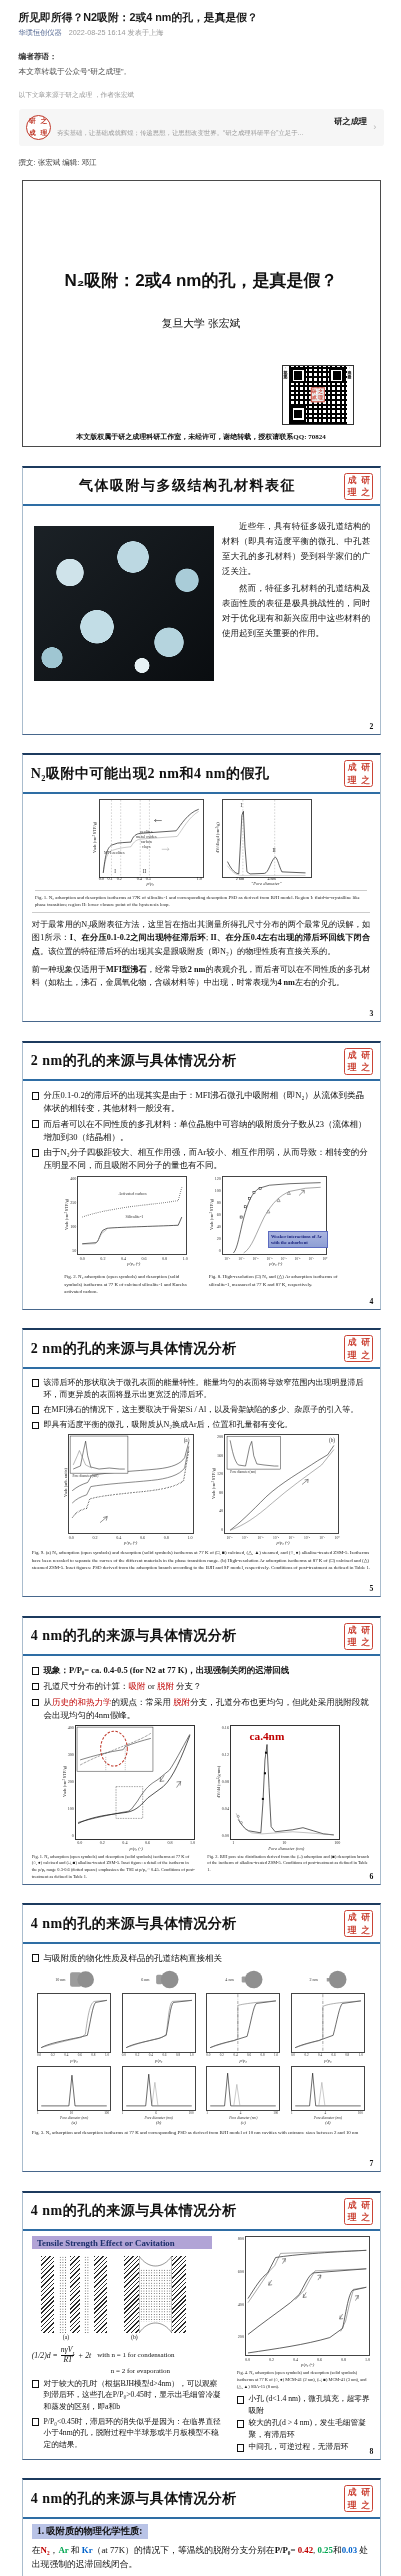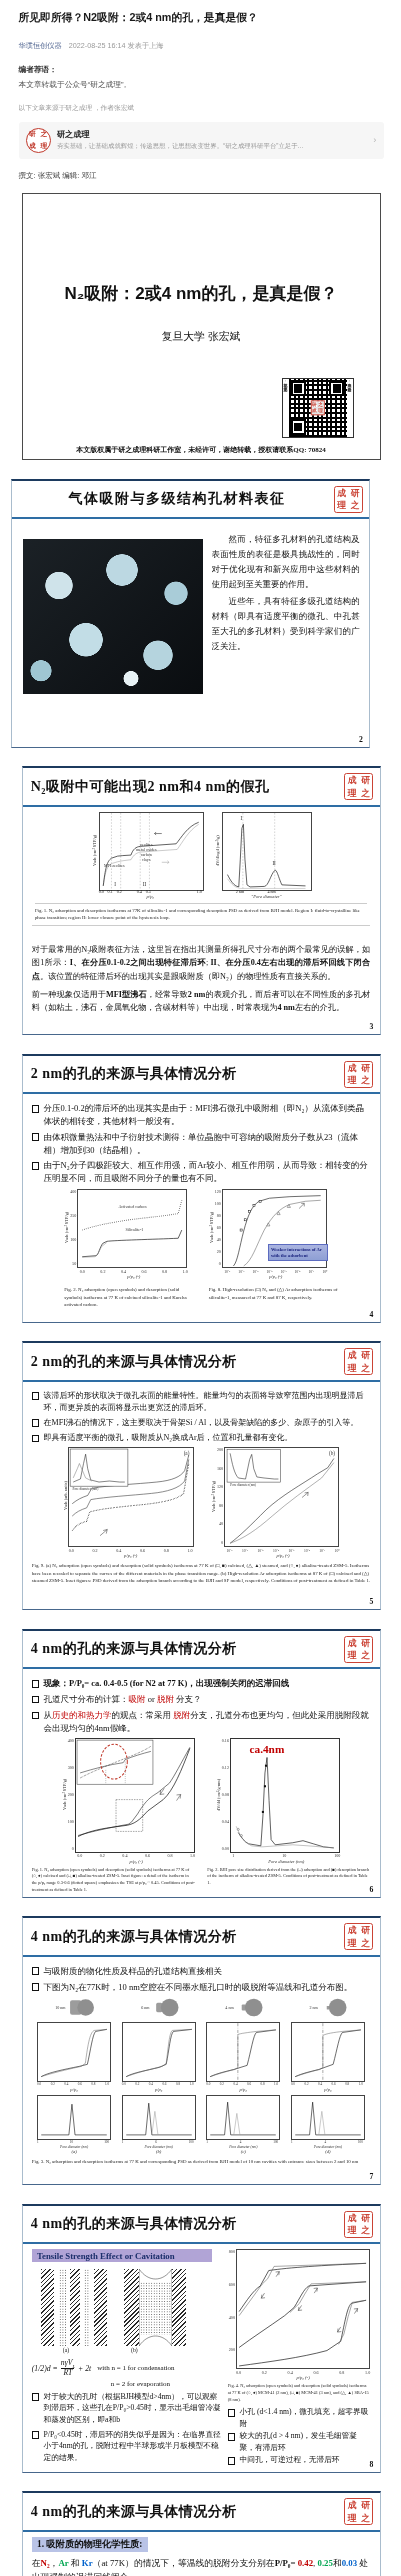--- a/index.html
+++ b/index.html
@@ -1,28 +1,28 @@
 <!DOCTYPE html>
 <html style="font-size:8.2px"><head>
 <meta charset="utf-8">
 <style>
   html,body{margin:0;padding:0;background:#fff;}
   body{width:402px;font-family:"Liberation Sans",sans-serif;color:#222;}
   .page{width:402px;height:3651px;position:relative;background:#fff;overflow:hidden;}
   
   .art{padding:10.3px 18.5px 0;}
-  .art h1{font-size:10.8px;line-height:1.4;margin:0 0 16px;color:#1a1a1a;font-weight:bold;}
+  .art h1{font-size:10.8px;line-height:1.4;margin:0 0 3px;color:#1a1a1a;font-weight:bold;}
   .meta{font-size:7.2px;color:#9a9a9a;margin-bottom:13.4px;}
   .meta .acct{color:#576b95;margin-right:5.2px;}
   .ednote-l{font-size:7.7px;font-weight:bold;color:#333;margin-bottom:5.2px;}
   .ednote{font-size:7.7px;color:#555;margin-bottom:14.4px;}
   .srcline{font-size:6.7px;color:#9a9a9a;margin-bottom:8.2px;}
   .card{background:#f6f6f6;border-radius:3.1px;padding:6.2px 7.2px;display:flex;align-items:center;gap:6.2px;margin-bottom:12.4px;}
   .card .logo{width:23px;height:23px;border-radius:50%;border:1px solid #c0392b;color:#c0392b;display:grid;grid-template-columns:1fr 1fr;place-items:center;font-size:6.7px;font-weight:bold;background:#fff;flex:0 0 23px;font-family:"Liberation Serif",serif;}
-  .card .cname{font-size:8.2px;font-weight:bold;color:#222;margin-bottom:2.1px;}
+  .card .cname{font-size:8.2px;font-weight:bold;color:#222;margin-bottom:2.1px;text-align:right;}
   .card .cdesc{font-size:6.4px;color:#9a9a9a;white-space:nowrap;overflow:hidden;text-overflow:ellipsis;max-width:299px;}
   .card .chev{color:#b5b5b5;font-size:9.3px;flex:0 0 auto;}
   .byline{font-size:7.5px;color:#444;margin-bottom:4.1px;}
   
   .sl{width:357px;margin:18.5px auto 0;background:#fff;position:relative;border:0.5px solid #a9bccd;border-top:2.6px solid #1c3a5e;border-bottom:1.5px solid #48678c;font-family:"Liberation Serif",serif;color:#111;}
   .sl1{height:265px;margin-top:12px;border:1px solid #4a4a4a;}
   .sh{display:flex;justify-content:space-between;align-items:center;padding:3.6px 6.2px 2.6px 8.2px;border-bottom:2.1px solid #2e6da4;min-height:30px;}
   .st{font-size:14px;font-weight:bold;letter-spacing:0.5px;}
   .seal{width:27px;height:25px;border:1.5px solid #cb4335;border-radius:2.6px;color:#cb4335;display:grid;grid-template-columns:1fr 1fr;place-items:center;font-size:8.8px;font-weight:bold;line-height:1;background:rgba(255,255,255,.85);flex:0 0 auto;}
   .sb{position:relative;padding:5.2px 9.3px 3.1px;}
@@ -107,39 +107,39 @@
             <span>之</span>
             <span>成</span>
             <span>理</span>
         </span>
       </span>
       <span class="qrside">鸟语虫声，总是传心之诀</span>
     </div>
     <div class="x" style="left:0;right:0;bottom:4.1px;text-align:center;font-size:7px;font-family:'Liberation Serif',serif;font-weight:bold;">本文版权属于研之成理科研工作室，未经许可，谢绝转载，授权请联系QQ: 70824</div>
   </div>
 
-  <div class="sl" style="height:266px;margin-left:11px;">
+  <div class="sl" style="height:266px;">
     <div class="sh">
         <span class="st" style="flex:1;text-align:center;letter-spacing:1.5px;">气体吸附与多级结构孔材料表征</span>
       <span class="seal">
           <span>成</span>
           <span>研</span>
           <span>理</span>
           <span>之</span>
         </span>
       </div>
     <div class="sb" style="height:196px;">
       <div class="imgph" style="float:left;width:180px;height:155px;margin:14.4px 8.2px 0 2.1px;background:
           radial-gradient(circle at 20% 30%,#cfe3ea 0 13.4px,transparent 14px),radial-gradient(circle at 55% 20%,#bcd8e2 0 15.5px,transparent 16px),
           radial-gradient(circle at 85% 35%,#a9ccd8 0 11.3px,transparent 12px),radial-gradient(circle at 35% 65%,#c2dde6 0 16.5px,transparent 17px),
           radial-gradient(circle at 75% 75%,#b5d4de 0 14.4px,transparent 15px),radial-gradient(circle at 10% 85%,#9fc6d2 0 10.3px,transparent 10.8px),
           radial-gradient(circle at 60% 90%,#e8f2f5 0 7.2px,transparent 7.7px),linear-gradient(135deg,#1b2126,#0a0d10);"></div>
       <div style="overflow:hidden;padding-top:6.2px;">
+        <p class="para">近些年，具有特征多级孔道结构的材料（即具有适度平衡的微孔、中孔甚至大孔的多孔材料）受到科学家们的广泛关注。</p>
         <p class="para">然而，特征多孔材料的孔道结构及表面性质的表征是极具挑战性的，同时对于优化现有和新兴应用中这些材料的使用起到至关重要的作用。</p>
-        <p class="para">近些年，具有特征多级孔道结构的材料（即具有适度平衡的微孔、中孔甚至大孔的多孔材料）受到科学家们的广泛关注。</p>
       </div>
     </div>
     <div class="pg">2</div>
   </div>
 
   <div class="sl" style="height:266px;">
     <div class="sh">
         <span class="st">N₂吸附中可能出现2 nm和4 nm的假孔</span>
       <span class="seal">
           <span>成</span>
@@ -195,21 +195,21 @@
           <div></div>
           <div class="x" style="grid-column:2;position:relative;height:5.7px;font-size:4.1px;">
             <span class="x" style="left:13.4px;">2 nm</span>
               <span class="x" style="left:45px;">4 nm</span>
           </div>
           <div></div>
             <div class="xlb">"Pore diameter"</div>
         </div>
       </div>
       <div class="cap" style="margin:4.1px 3.1px 3.1px;border-top:0.5px solid #ccc;padding-top:2.6px;">Fig. 1. N₂ adsorption and desorption isotherms at 77K of silicalite-1 and corresponding desorption PSD as derived from BJH model. Region I: fluid-to-crystalline like phase transition; region II: lower closure point of the hysteresis loop.</div>
-      <div style="font-size:8.2px;line-height:1.65;text-align:justify;border-top:0.5px solid #ccc;padding-top:17px;">
+      <div style="font-size:8.2px;line-height:1.65;text-align:justify;border-top:0.5px solid #ccc;padding-top:5px;">
         <span>对于最常用的N₂吸附表征方法，这里旨在指出其测量所得孔尺寸分布的两个最常见的误解，如图1所示：</span><span class="bold">I、在分压0.1-0.2之间出现特征滞后环</span><span>; </span><span class="bold">II、在分压0.4左右出现的滞后环回线下闭合点</span><span>。该位置的特征滞后环的出现其实是跟吸附质（即N₂）的物理性质有直接关系的。</span>
       </div>
       <div style="font-size:8.2px;line-height:1.65;text-align:justify;margin-top:4.1px;">
         <span>前一种现象仅适用于</span><span class="bold">MFI型沸石</span><span>，经常导致</span><span class="bold">2 nm</span><span>的表观介孔，而后者可以在不同性质的多孔材料（如粘土，沸石，金属氧化物，含碳材料等）中出现，时常表现为</span><span class="bold">4 nm</span><span>左右的介孔。</span>
       </div>
     </div>
     <div class="pg">3</div>
   </div>
 
   <div class="sl" style="height:266px;">
@@ -222,21 +222,21 @@
           <span>之</span>
         </span>
       </div>
     <div class="sb">
       <div class="blt">
           <span class="bsq"></span>
           <span>分压0.1-0.2的滞后环的出现其实是由于：MFI沸石微孔中吸附相（即N₂）从流体到类晶体状的相转变，其他材料一般没有。</span>
         </div>
       <div class="blt">
           <span class="bsq"></span>
-          <span>由体积微量热法和中子衍射技术测得：单位晶胞中可容纳的吸附质分子数从23（流体相）增加到30（结晶相）。</span>
+          <span>而后者可以在不同性质的多孔材料：单位晶胞中可容纳的吸附质分子数从23（流体相）增加到30（结晶相）。</span>
         </div>
       <div class="blt">
           <span class="bsq"></span>
           <span>由于N₂分子四极距较大、相互作用强，而Ar较小、相互作用弱，从而导致：相转变的分压明显不同，而且吸附不同分子的量也有不同。</span>
         </div>
       <div style="display:flex;justify-content:center;gap:15.5px;margin-top:4.1px;">
         <div>
           <div style="display:flex;">
             <div class="ylb" style="height:77px;">Vads (cm³ STP/g)</div>
             <div class="yt" style="height:77px;">
@@ -512,24 +512,20 @@
           <span>研</span>
           <span>理</span>
           <span>之</span>
         </span>
       </div>
     <div class="sb">
       <div class="blt">
           <span class="bsq"></span>
           <span>与吸附质的物化性质及样品的孔道结构直接相关</span>
         </div>
-      <div class="blt">
-          <span class="bsq"></span>
-          <span>下图为N₂在77K时，10 nm空腔在不同墨水瓶孔口时的吸脱附等温线和孔道分布图。</span>
-        </div>
       <div style="display:flex;justify-content:space-around;margin-top:3.1px;">
         <div style="display:flex;align-items:center;gap:2.1px;">
             <span class="ann">10 nm</span>
             <svg width="27" height="23" viewBox="0 0 52 44">
               <rect x="4" y="8" width="22" height="28" rx="4" fill="#9c9c9c"></rect>
               <circle cx="34" cy="22" r="16" fill="#8f8f8f"></circle>
             </svg>
           </div>
         <div style="display:flex;align-items:center;gap:2.1px;">
             <span class="ann">6 nm</span>
@@ -678,21 +674,21 @@
   <div class="sl" style="height:266px;">
     <div class="sh">
         <span class="st">4 nm的孔的来源与具体情况分析</span>
       <span class="seal">
           <span>成</span>
           <span>研</span>
           <span>理</span>
           <span>之</span>
         </span>
       </div>
-    <div class="sb" style="display:flex;gap:5px;">
+    <div class="sb" style="display:flex;gap:14px;">
       <div style="flex:0 0 191px;">
         <div class="hl" style="font-size:8.8px;width:170px;">Tensile Strength Effect or Cavitation</div>
         <div style="display:flex;gap:17.5px;margin:7.2px 0 1px 9.3px;">
           <div style="display:flex;gap:4.1px;">
             <div class="hatch" style="width:13.4px;height:77px;"></div>
               <div class="dots" style="width:7.2px;height:77px;"></div>
             <div class="hatch" style="width:10.3px;height:77px;"></div>
               <div class="dots" style="width:5.2px;height:77px;"></div>
               <div class="hatch" style="width:13.4px;height:77px;"></div>
           </div>

